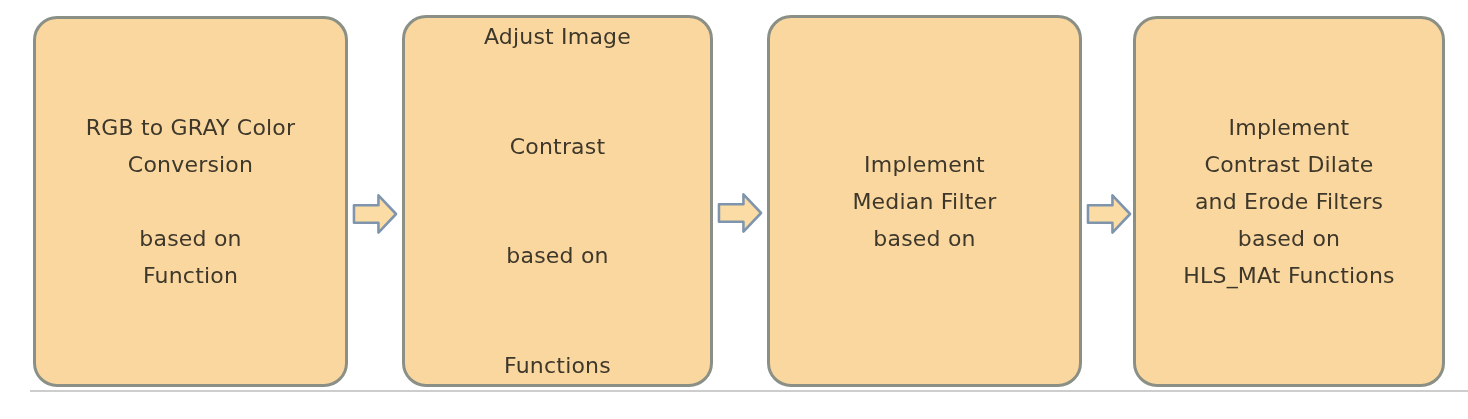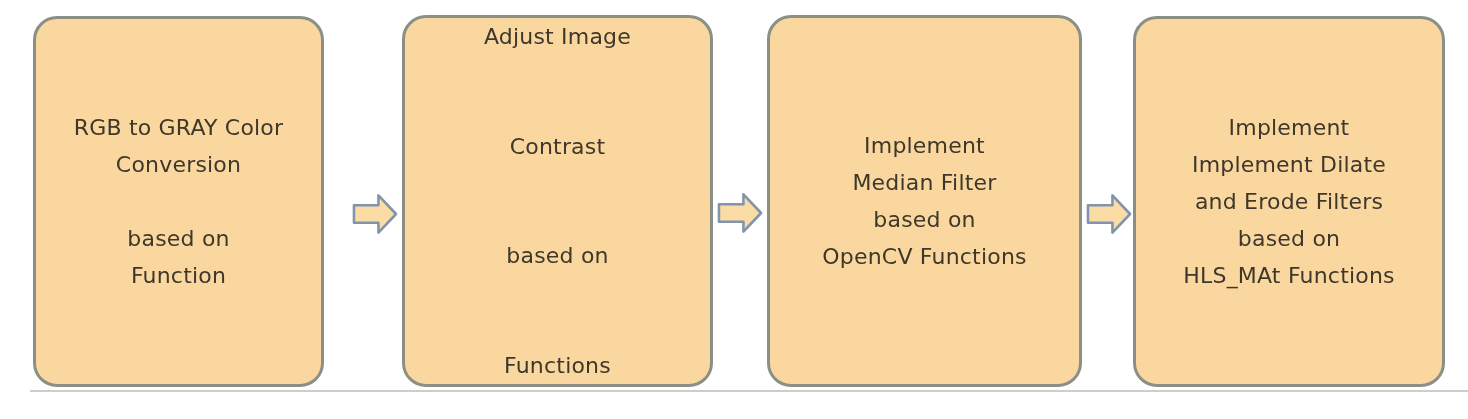--- a/index.html
+++ b/index.html
@@ -55,21 +55,21 @@
     width: 1438px;
     height: 2px;
     background: var(--divider-color, #cdcdcd);
   }
 </style>
 </head>
 <body>
 
 <div class="canvas">
 
-  <div class="box" style="left:33px; top:16px; width:291px; height:371px;">
+  <div class="box" style="left:33px; top:16px; width:315px; height:371px;">
     <div class="line">RGB to GRAY Color</div>
     <div class="line">Conversion</div>
     <div class="line"></div>
     <div class="line">based on</div>
     <div class="line">Function</div>
   </div>
 
   <svg class="arrow" style="left:352px; top:192px;" viewBox="0 0 48 44" aria-hidden="true">
     <polygon points="2,13 27,13 27,3 45,22 27,41 27,31 2,31"></polygon>
   </svg>
@@ -82,30 +82,29 @@
   </div>
 
   <svg class="arrow" style="left:717px; top:191px;" viewBox="0 0 48 44" aria-hidden="true">
     <polygon points="2,13 27,13 27,3 45,22 27,41 27,31 2,31"></polygon>
   </svg>
 
   <div class="box" style="left:767px; top:15px; width:315px; height:372px;">
     <div class="line">Implement</div>
     <div class="line">Median Filter</div>
     <div class="line">based on</div>
-    <div class="line">OpenCV Functions</div>
   </div>
 
   <svg class="arrow" style="left:1086px; top:192px;" viewBox="0 0 48 44" aria-hidden="true">
     <polygon points="2,13 27,13 27,3 45,22 27,41 27,31 2,31"></polygon>
   </svg>
 
   <div class="box" style="left:1133px; top:16px; width:312px; height:371px;">
     <div class="line">Implement</div>
-    <div class="line">Implement Dilate</div>
+    <div class="line">Contrast Dilate</div>
     <div class="line">and Erode Filters</div>
     <div class="line">based on</div>
     <div class="line">HLS_MAt Functions</div>
   </div>
 
   <div class="baseline"></div>
 
 </div>
 
 </body></html>

